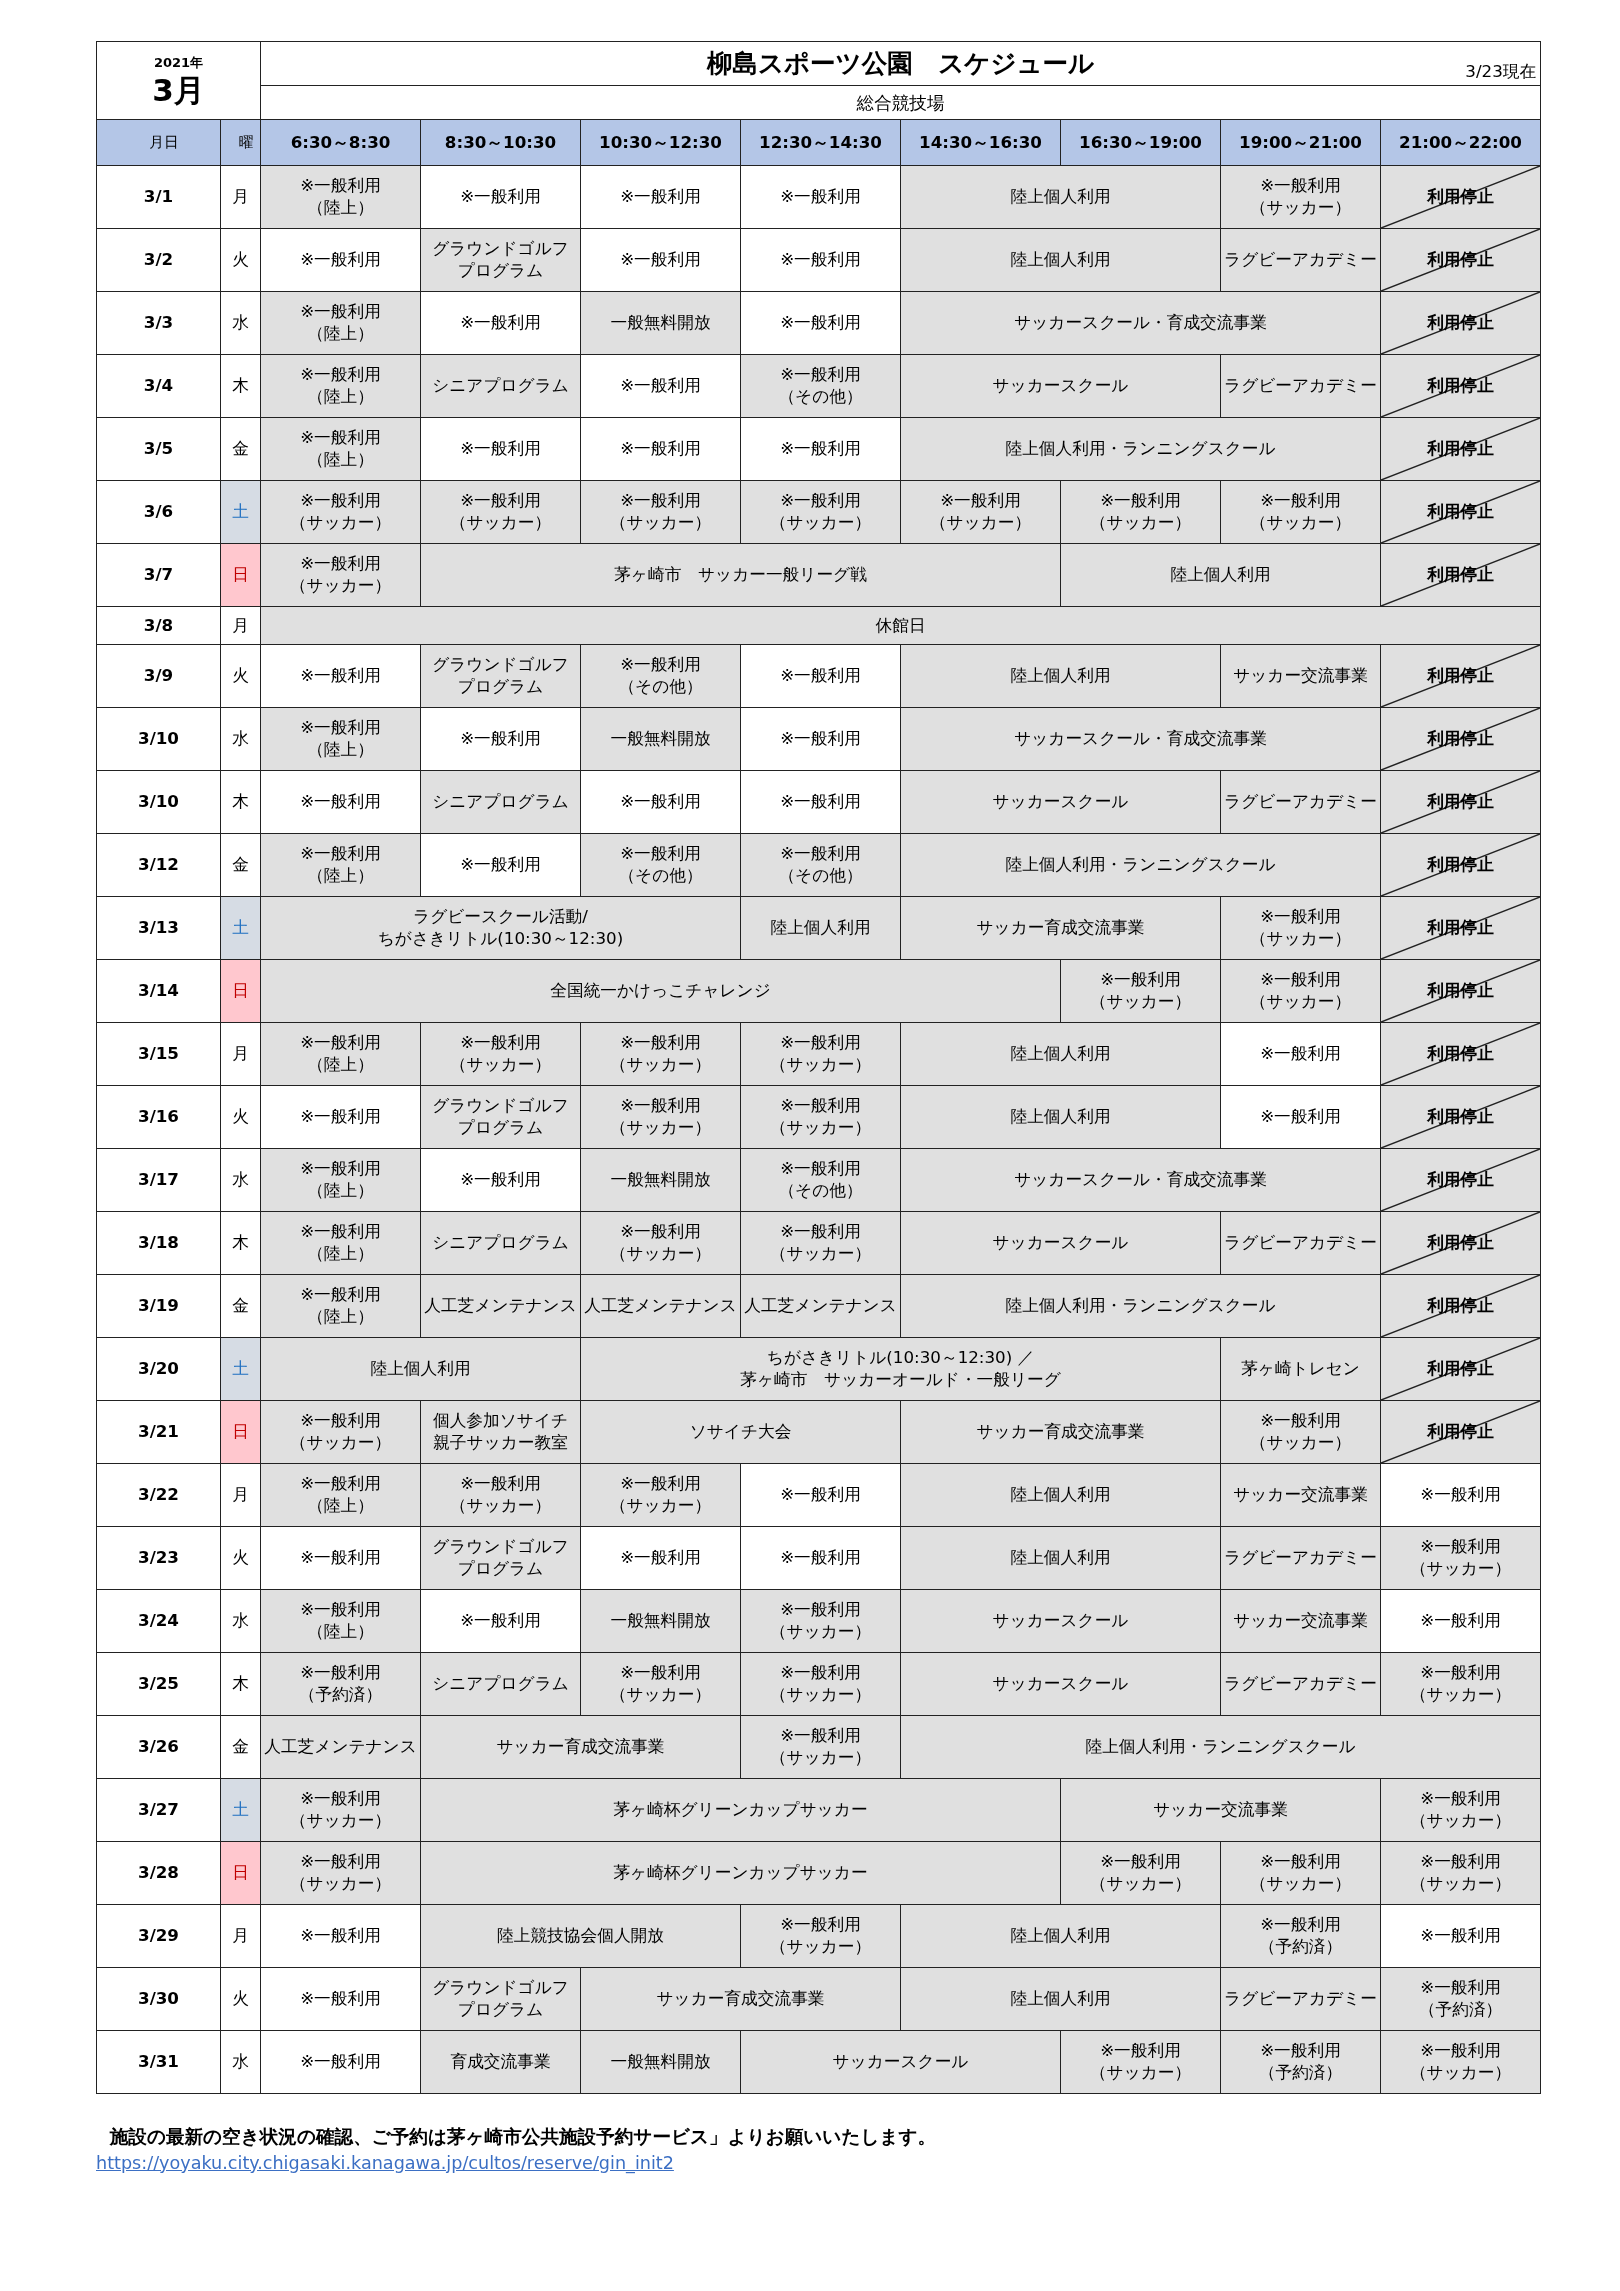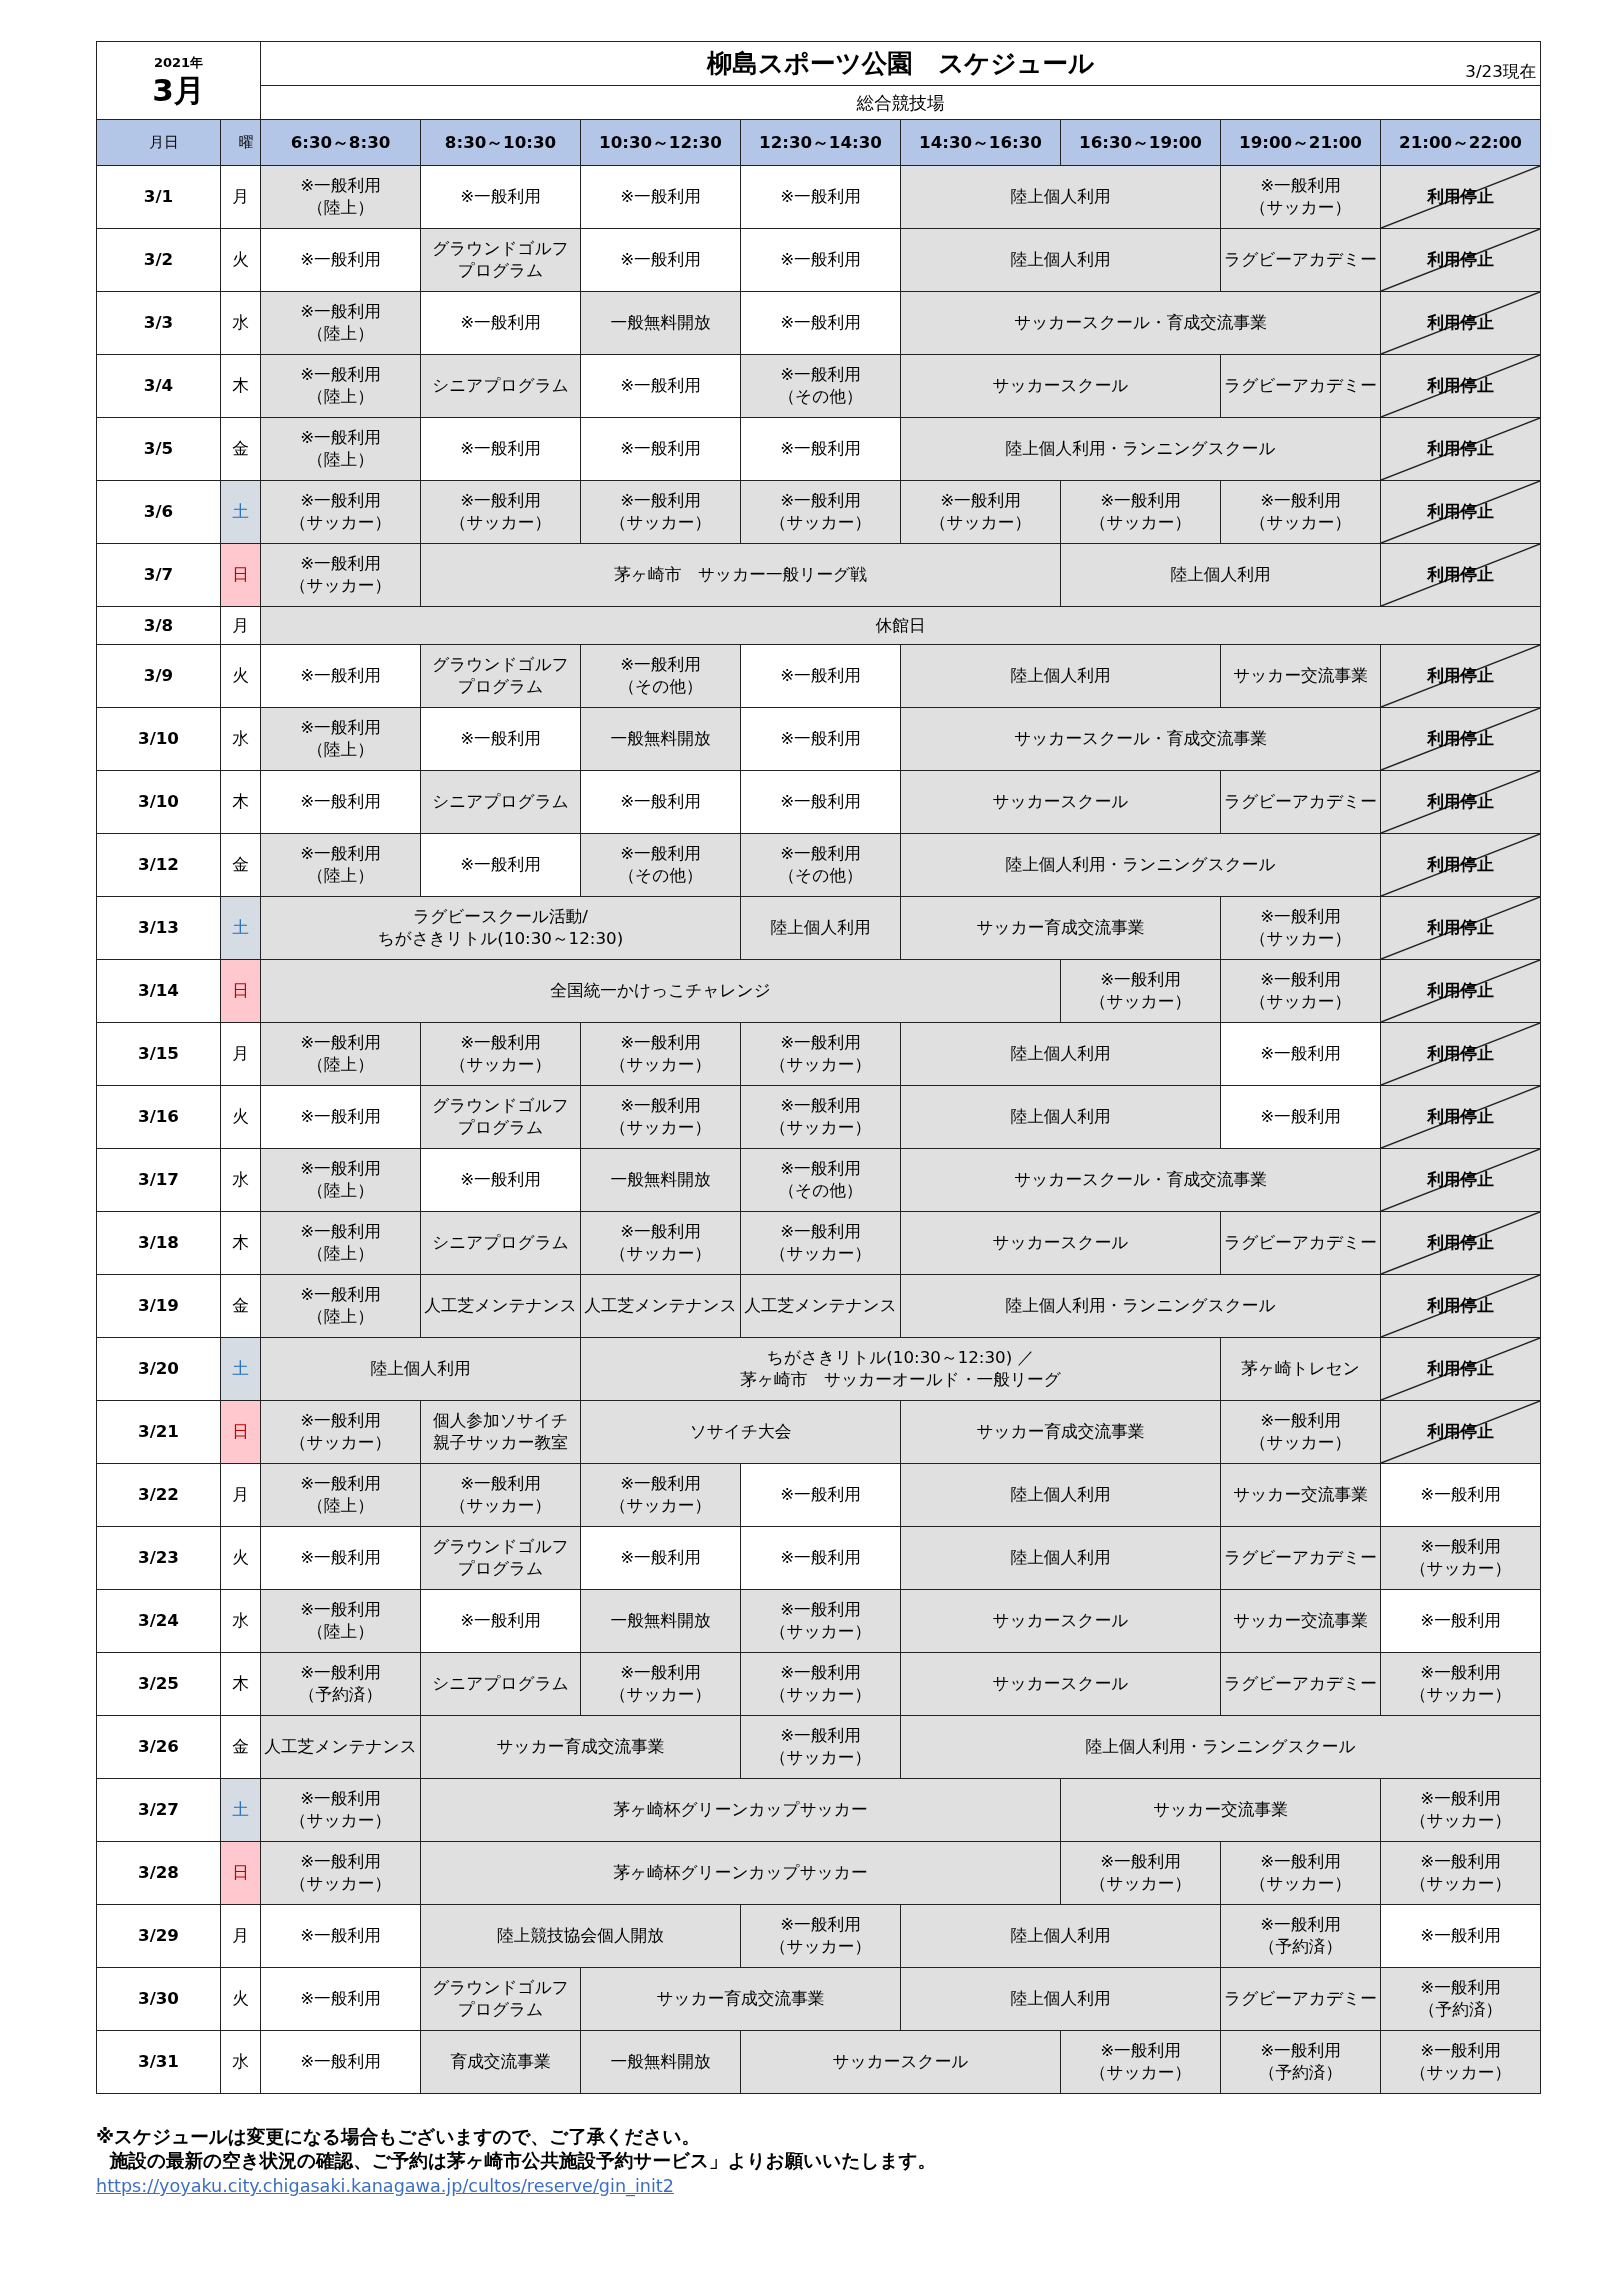--- a/index.html
+++ b/index.html
@@ -489,17 +489,16 @@
           <td colspan="1" class="g" style="white-space: pre-line;">※一般利用
 （予約済）</td>
           <td colspan="1" class="g" style="white-space: pre-line;">※一般利用
 （サッカー）</td>
         </tr>
       </tbody>
   </table>
 </div>
 
 <div id="footer">
-  <div class="note1">※スケジュールは変更になる場合もございますので、ご了承ください。</div>
   <div class="note2">施設の最新の空き状況の確認、ご予約は茅ヶ崎市公共施設予約サービス」よりお願いいたします。</div>
   <a class="link">https://yoyaku.city.chigasaki.kanagawa.jp/cultos/reserve/gin_init2</a>
 </div>
 
 
 </body></html>

